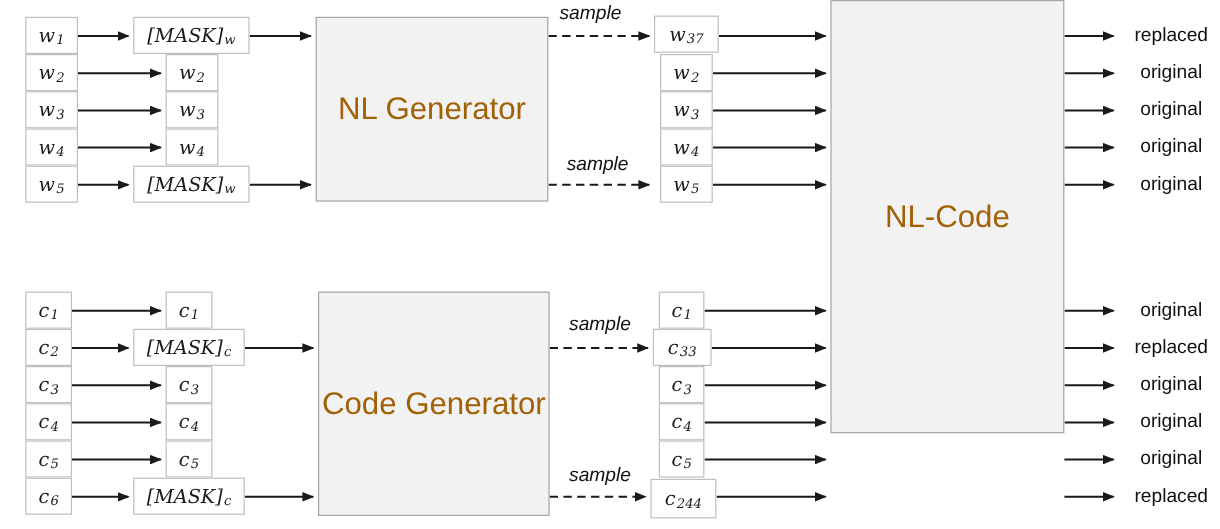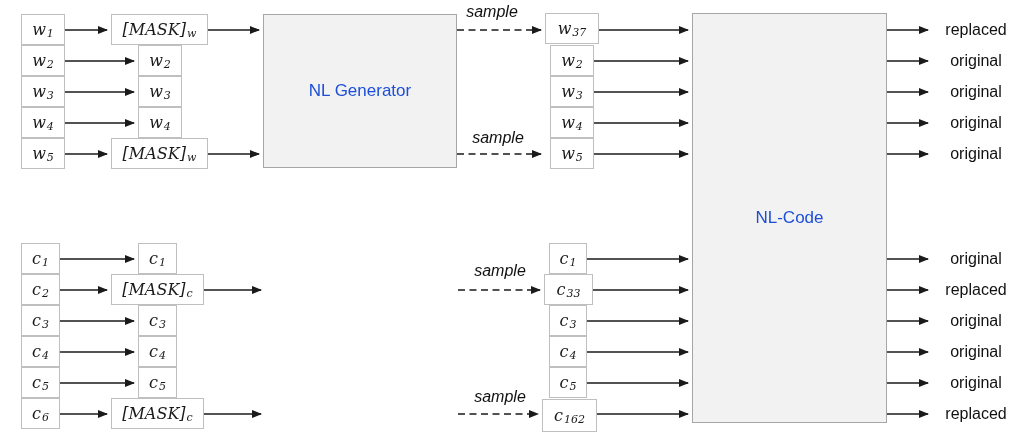--- a/index.html
+++ b/index.html
@@ -11,21 +11,21 @@
   .tok {
     position:absolute; box-sizing:border-box; background:#ffffff;
     border:1px solid #bfbfbf; display:flex; align-items:center; justify-content:center;
     font-family:"DejaVu Serif", serif; font-style:italic; font-size:16px; color:#1a1a1a;
   }
   .tok .b { line-height:1; }
   .tok .s { font-size:11px; line-height:1; position:relative; top:4px; margin-left:1px; }
   .bigbox {
     position:absolute; box-sizing:border-box; background:#f2f2f2;
     border:1px solid #a6a6a6; display:flex; align-items:center; justify-content:center;
-    font-size:17px; color:#1d4ed8; text-align:center; line-height:1.35;
+    font-size:26px; color:#a16207; text-align:center; line-height:1.35;
   }
   .sample {
     position:absolute; font-style:italic; font-size:16px; color:#111111;
     text-align:center; line-height:1.2;
   }
   .outlabel {
     position:absolute; font-size:16px; color:#111111; text-align:center;
     line-height:20px; height:20px;
   }
 </style>
@@ -158,21 +158,21 @@
     </div>
   <div class="tok" style="left:550px;top:107px;width:44px;height:31px">
       <span class="b">w</span>
       <span class="s">4</span>
     </div>
   <div class="tok" style="left:550px;top:138px;width:44px;height:31px">
       <span class="b">w</span>
       <span class="s">5</span>
     </div>
 
-  <div class="bigbox" style="left:692px;top:13px;width:195px;height:410px">
+  <div class="bigbox" style="left:692px;top:0;width:195px;height:361px">
     <span>
       <span style="display:block">NL-Code</span>
     </span>
   </div>
 
   <div class="outlabel" style="left:937px;top:20px;width:78px">replaced</div>
   <div class="outlabel" style="left:937px;top:51px;width:78px">original</div>
   <div class="outlabel" style="left:937px;top:82px;width:78px">original</div>
   <div class="outlabel" style="left:937px;top:113px;width:78px">original</div>
   <div class="outlabel" style="left:937px;top:144px;width:78px">original</div>
@@ -220,20 +220,23 @@
     </div>
   <div class="tok" style="left:138px;top:367px;width:39px;height:31px">
       <span class="b">c</span>
       <span class="s">5</span>
     </div>
   <div class="tok" style="left:111px;top:398px;width:93px;height:31px">
       <span class="b">[MASK]</span>
       <span class="s">c</span>
     </div>
 
+  <div class="bigbox" style="left:265px;top:243px;width:193px;height:187px">
+    <span>Code Generator</span>
+  </div>
 
   <div class="sample" style="left:464px;top:261px;width:72px">sample</div>
   <div class="sample" style="left:464px;top:387px;width:72px">sample</div>
 
   <div class="tok" style="left:549px;top:243px;width:38px;height:31px">
       <span class="b">c</span>
       <span class="s">1</span>
     </div>
   <div class="tok" style="left:544px;top:274px;width:49px;height:31px">
       <span class="b">c</span>
@@ -246,21 +249,21 @@
   <div class="tok" style="left:549px;top:336px;width:38px;height:31px">
       <span class="b">c</span>
       <span class="s">4</span>
     </div>
   <div class="tok" style="left:549px;top:367px;width:38px;height:31px">
       <span class="b">c</span>
       <span class="s">5</span>
     </div>
   <div class="tok" style="left:542px;top:399px;width:55px;height:33px">
       <span class="b">c</span>
-      <span class="s">162</span>
+      <span class="s">244</span>
     </div>
 
   <div class="outlabel" style="left:937px;top:249px;width:78px">original</div>
   <div class="outlabel" style="left:937px;top:280px;width:78px">replaced</div>
   <div class="outlabel" style="left:937px;top:311px;width:78px">original</div>
   <div class="outlabel" style="left:937px;top:342px;width:78px">original</div>
   <div class="outlabel" style="left:937px;top:373px;width:78px">original</div>
   <div class="outlabel" style="left:937px;top:404px;width:78px">replaced</div>
 
 </div>

